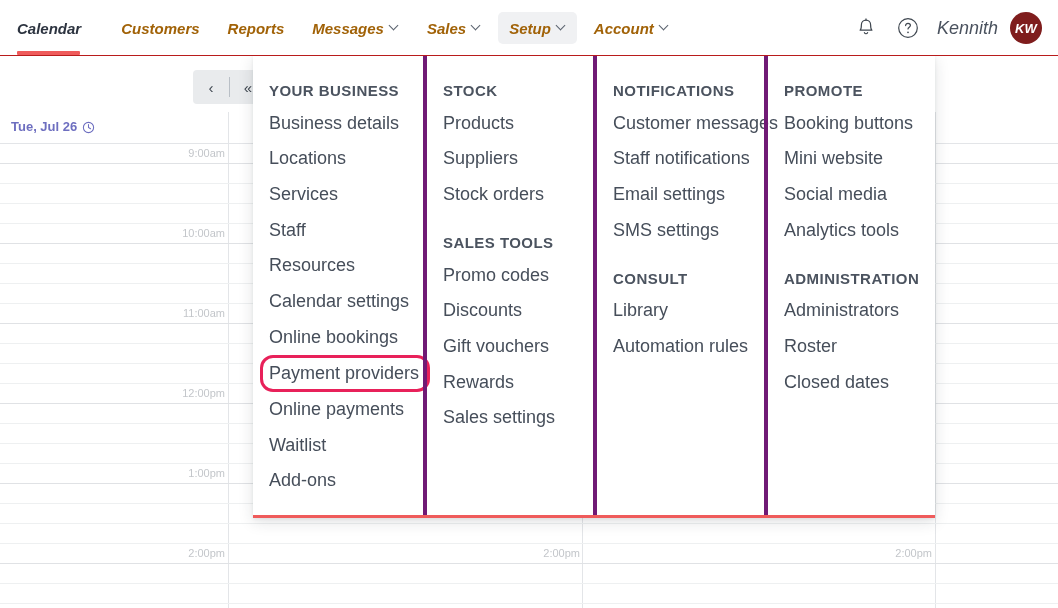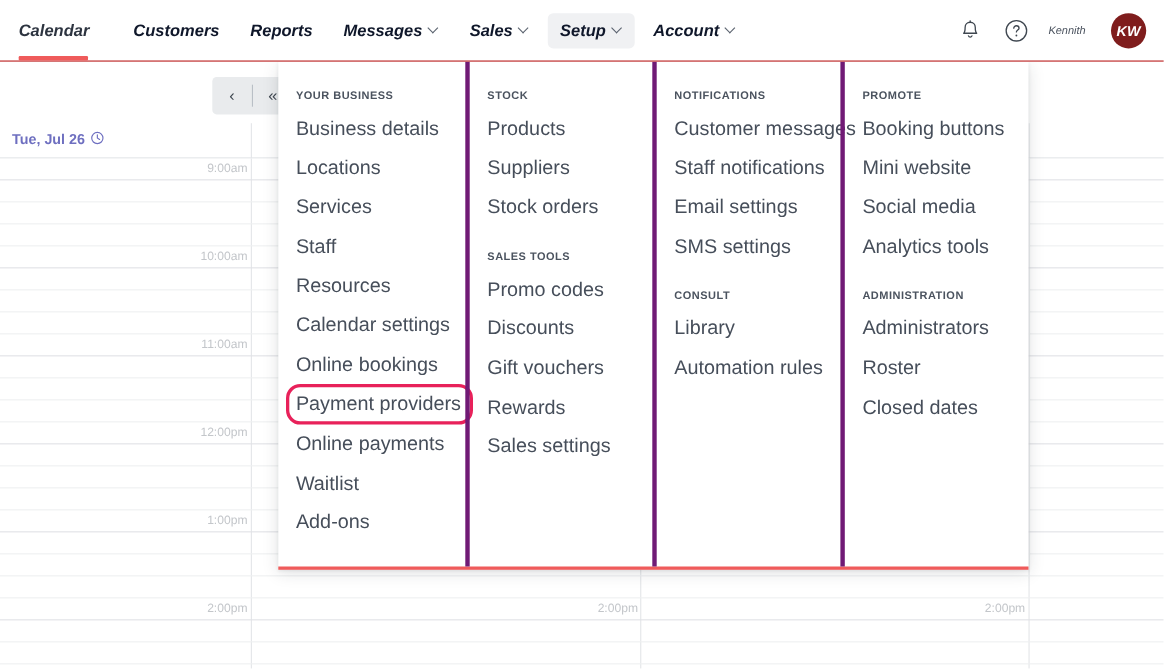--- a/index.html
+++ b/index.html
@@ -20,42 +20,42 @@
     border-bottom: 1px solid #b91c1c;
     z-index: 40;
     font-style: italic;
   }
   .nav-left { position: absolute; left: 17px; top: 0; height: 56px; display: flex; align-items: center; }
   .nav-item {
     position: relative;
     display: flex; align-items: center; gap: 6px;
     height: 32px; padding: 0 11px;
     margin-right: 6px;
-    font-size: 15px; font-weight: 600; color: #0f172a;
+    font-size: 15px; font-weight: 600; color: #a16207;
     border-radius: 5px;
     white-space: nowrap;
     cursor: pointer;
   }
   .nav-item.first { padding-left: 0; margin-right: 18px; }
   .nav-item.active-tab { color: #2d3440; }
   .nav-item.open { background: #f0f1f3; }
   .chev { display: inline-block; width: 9px; height: 9px; position: relative; top: -2px; }
   .chev:after {
     content: ""; position: absolute; left: 0; top: 0;
     width: 6px; height: 6px;
     border-right: 1.5px solid #5a626e; border-bottom: 1.5px solid #5a626e;
     transform: rotate(45deg);
   }
   .tab-underline {
     position: absolute; left: 17px; top: 51px;
     width: 63px; height: 4px; background: #ef5b5b; border-radius: 1px;
   }
   .nav-right { position: absolute; right: 16px; top: 0; height: 56px; display: flex; align-items: center; gap: 16px; }
   .icon-btn { width: 26px; height: 26px; display: flex; align-items: center; justify-content: center; cursor: pointer; }
-  .user-name { font-size: 10px; color: #4a525e; margin-right: 13px; }
+  .user-name { font-size: 18px; color: #4a525e; margin-right: 2px; }
   .avatar {
     width: 32px; height: 32px; border-radius: 50%;
     background: #7f1d1d;
     color: #ffffff; font-size: 13px; font-weight: 700;
     display: flex; align-items: center; justify-content: center;
     letter-spacing: .2px;
   }
 
   
   .calendar { position: absolute; top: 56px; left: 0; width: 1058px; height: 552px; background: #fff; z-index: 1; }
@@ -70,21 +70,21 @@
   .navbtn-sep { width: 1px; height: 20px; background: #b9bfc6; }
 
   .cal-body { position: absolute; top: 56px; left: 0; width: 1058px; height: 496px; }
   .day-head {
     position: absolute; top: 0; left: 0; width: 1058px; height: 32px;
     border-bottom: 1px solid #e3e5e8; background: #fff;
   }
   .day-label {
     position: absolute; left: 11px; top: 7px;
     font-size: 13px; font-weight: 600; color: #6e6fc0;
-    display: flex; align-items: flex-start; gap: 5px;
+    display: flex; align-items: flex-end; gap: 5px;
   }
   .grid { position: absolute; top: 32px; left: 0; width: 1058px; height: 464px; overflow: hidden; }
   .row { position: absolute; left: 0; width: 1058px; height: 20px; border-bottom: 1px solid #eef0f1; }
   .row.hour { border-bottom: 1px solid #e0e2e5; }
   .hour-label {
     position: absolute; top: 3px;
     font-size: 11px; color: #c3c6ca; text-align: right;
   }
   .vline { position: absolute; top: 0; width: 1px; height: 464px; background: #e3e5e8; }
   .vline-head { position: absolute; top: 0; width: 1px; height: 32px; background: #e3e5e8; }
@@ -100,21 +100,21 @@
   }
   .menu-cols { position: absolute; inset: 0; display: flex; }
   .menu-col { position: relative; padding: 26px 0 0 0; }
   .menu-col + .menu-col { border-left: 4px solid #701a75; }
   .col-1 { width: 170px; }
   .col-2 { width: 170px; }
   .col-3 { width: 171px; }
   .col-4 { width: 171px; }
   .col-inner { padding-left: 16px; padding-right: 10px; }
   .menu-heading {
-    font-size: 10px; font-weight: 700; color: #4b535f;
+    font-size: 15px; font-weight: 700; color: #4b535f;
     letter-spacing: .45px; margin-bottom: 6px;
     text-transform: uppercase;
   }
   .menu-heading.spaced { margin-top: 22px; }
   .menu-link {
     display: block; font-size: 18px; color: #464e5a;
     padding: 7.5px 0 7.5px 0; line-height: 1.15;
     cursor: pointer; white-space: nowrap;
   }
   .menu-link.highlighted {

